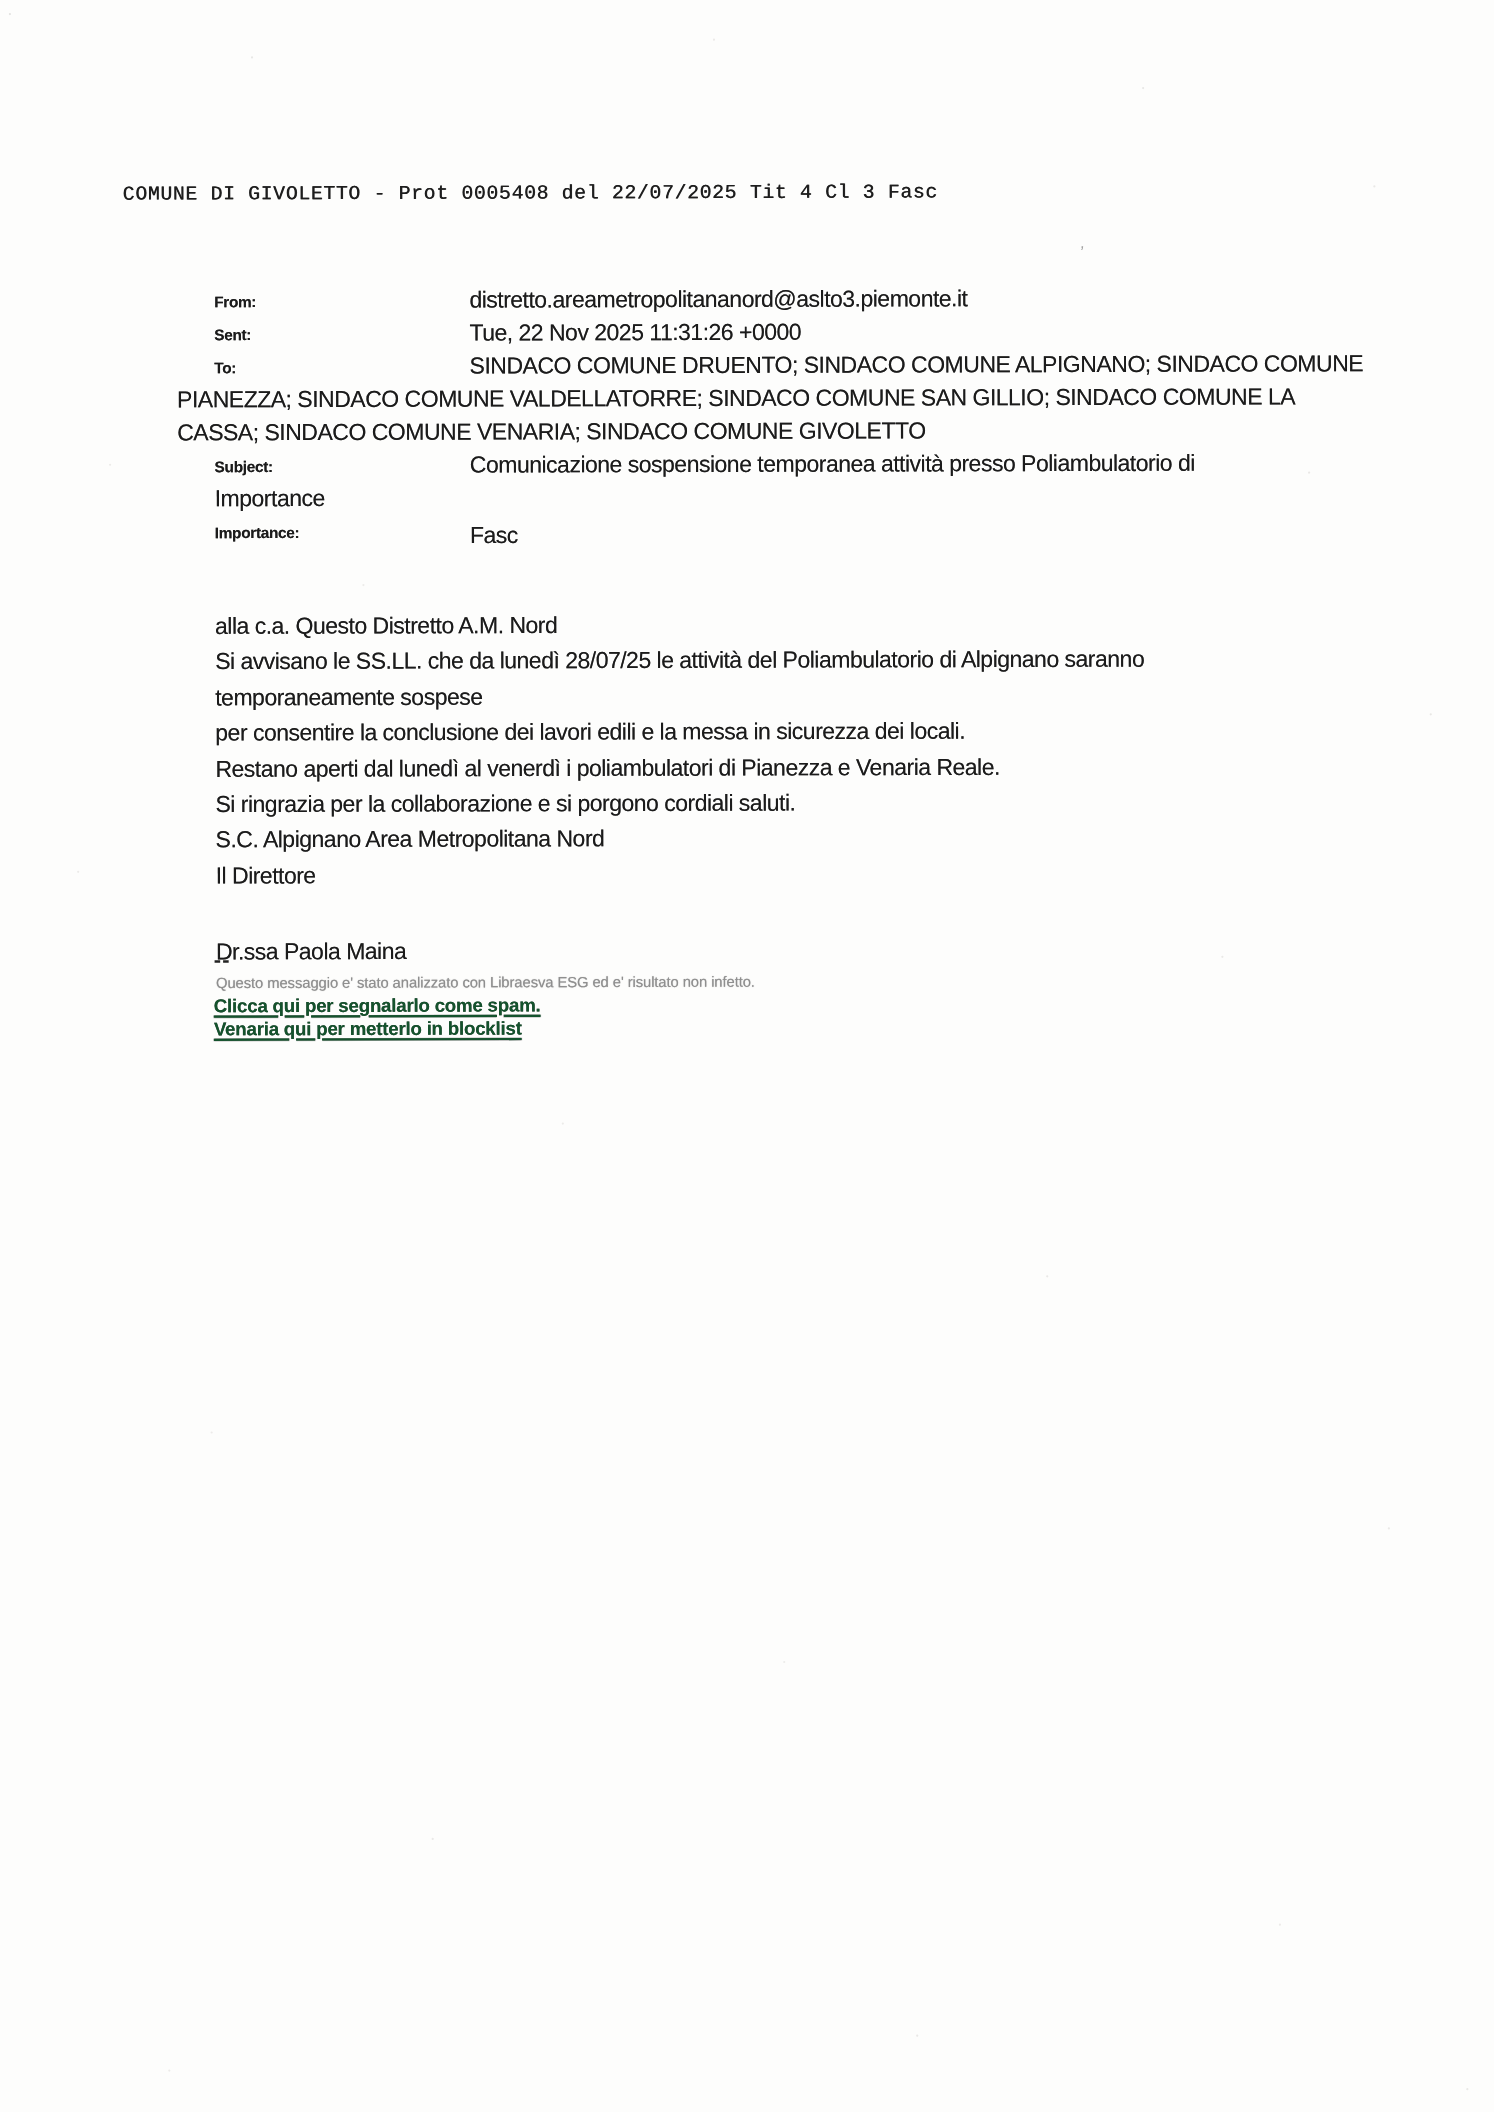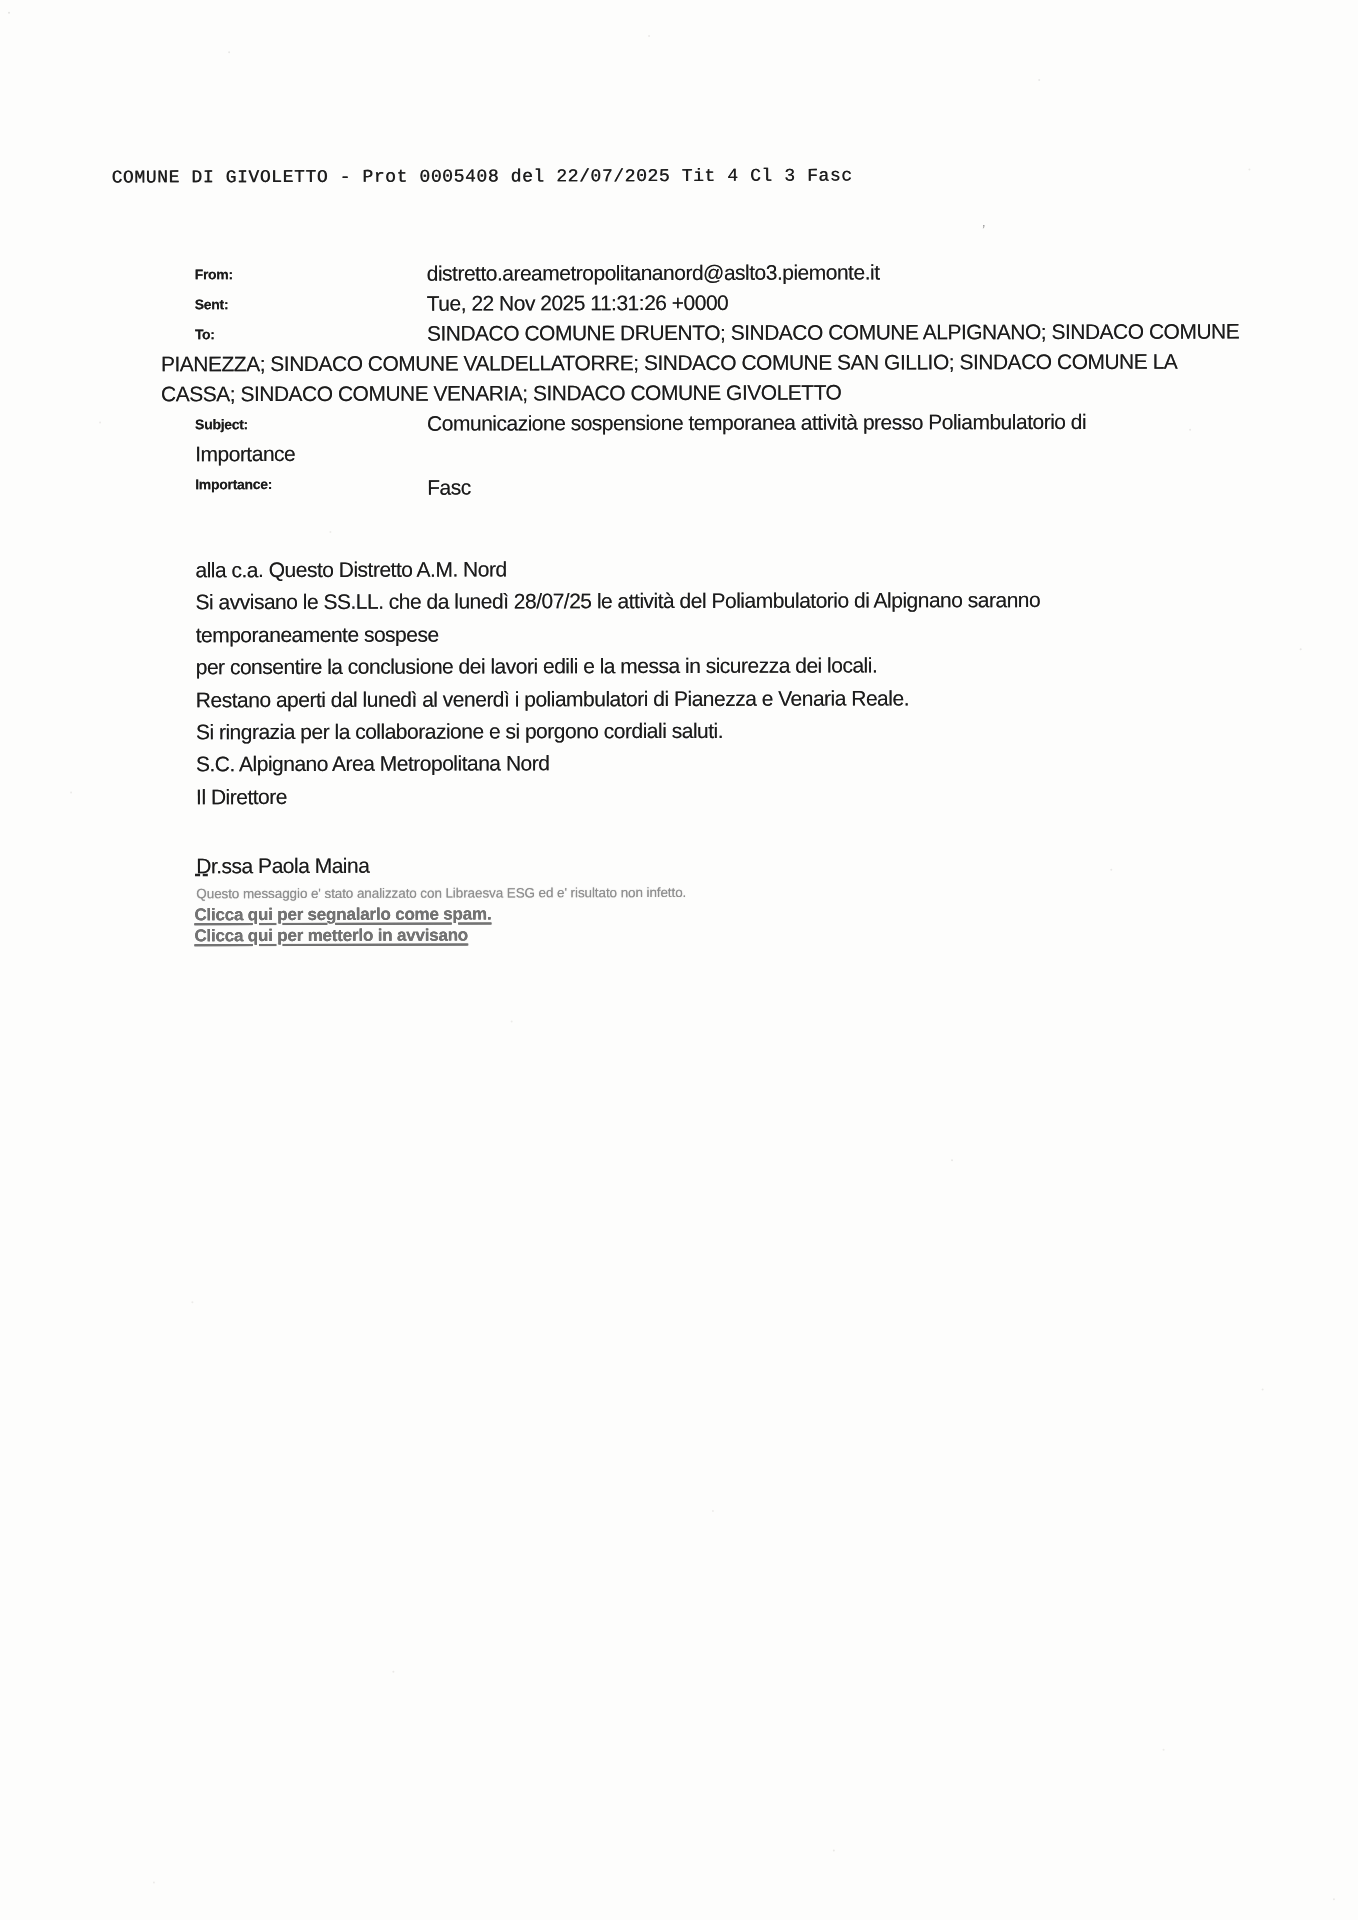--- a/index.html
+++ b/index.html
@@ -68,21 +68,21 @@
   .notice{
     position:absolute;left:196px;top:885px;
     font-size:13.5px;letter-spacing:-0.1px;
     color:#8f8f8f;
     text-shadow:0 0 0.8px rgba(145,145,145,0.8);
     white-space:nowrap;
   }
   .maillink{
     position:absolute;left:194px;
     font-size:17px;font-weight:bold;letter-spacing:-0.2px;
-    color:#737373;
+    color:#14532d;
     text-decoration:underline;
     text-decoration-thickness:1.5px;
     text-underline-offset:3px;
     text-shadow:0 0 0.6px rgba(10,10,10,0.7);
     white-space:nowrap;
     cursor:pointer;
   }
   .artifact{
     position:absolute;left:983px;top:222px;
     font-size:15px;color:#6f6f6f;opacity:0.65;
@@ -124,15 +124,15 @@
   <div class="bodyline" style="top:653px">per consentire la conclusione dei lavori edili e la messa in sicurezza dei locali.</div>
   <div class="bodyline" style="top:686px">Restano aperti dal lunedì al venerdì i poliambulatori di Pianezza e Venaria Reale.</div>
   <div class="bodyline" style="top:718px">Si ringrazia per la collaborazione e si porgono cordiali saluti.</div>
   <div class="bodyline" style="top:750px">S.C. Alpignano Area Metropolitana Nord</div>
   <div class="bodyline" style="top:783px">Il Direttore</div>
   <div class="bodyline" style="top:852px">Dr.ssa Paola Maina</div>
 
   <div class="sep">--</div>
   <div class="notice">Questo messaggio e' stato analizzato con Libraesva ESG ed e' risultato non infetto.</div>
   <div class="maillink" style="top:904px">Clicca qui per segnalarlo come spam.</div>
-  <div class="maillink" style="top:925px">Clicca qui per metterlo in avvisano</div>
+  <div class="maillink" style="top:925px">Venaria qui per metterlo in blocklist</div>
 
 </div>
 
 </body></html>

